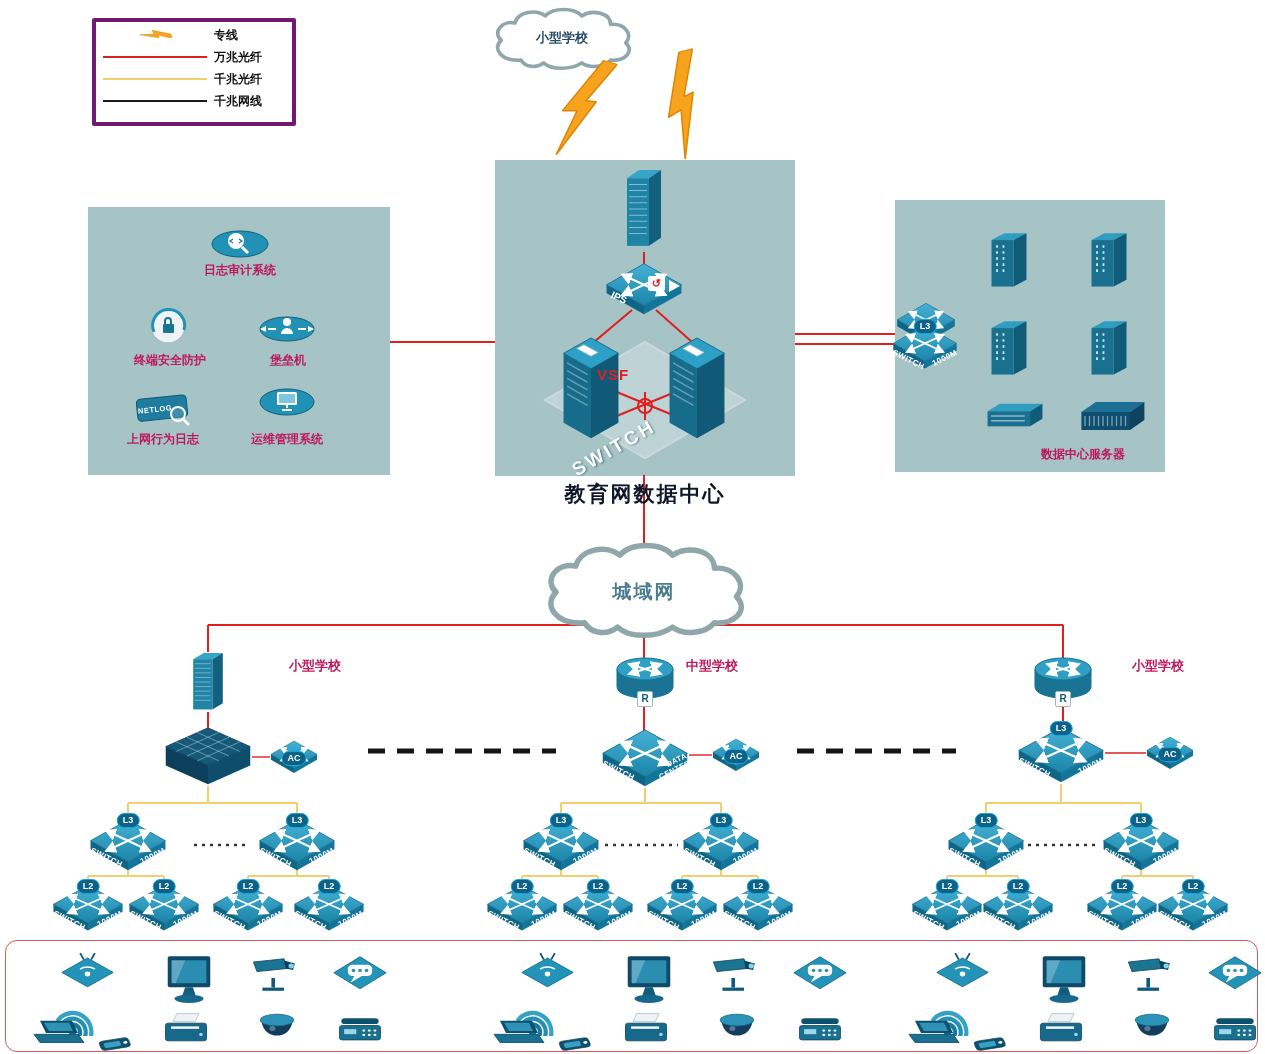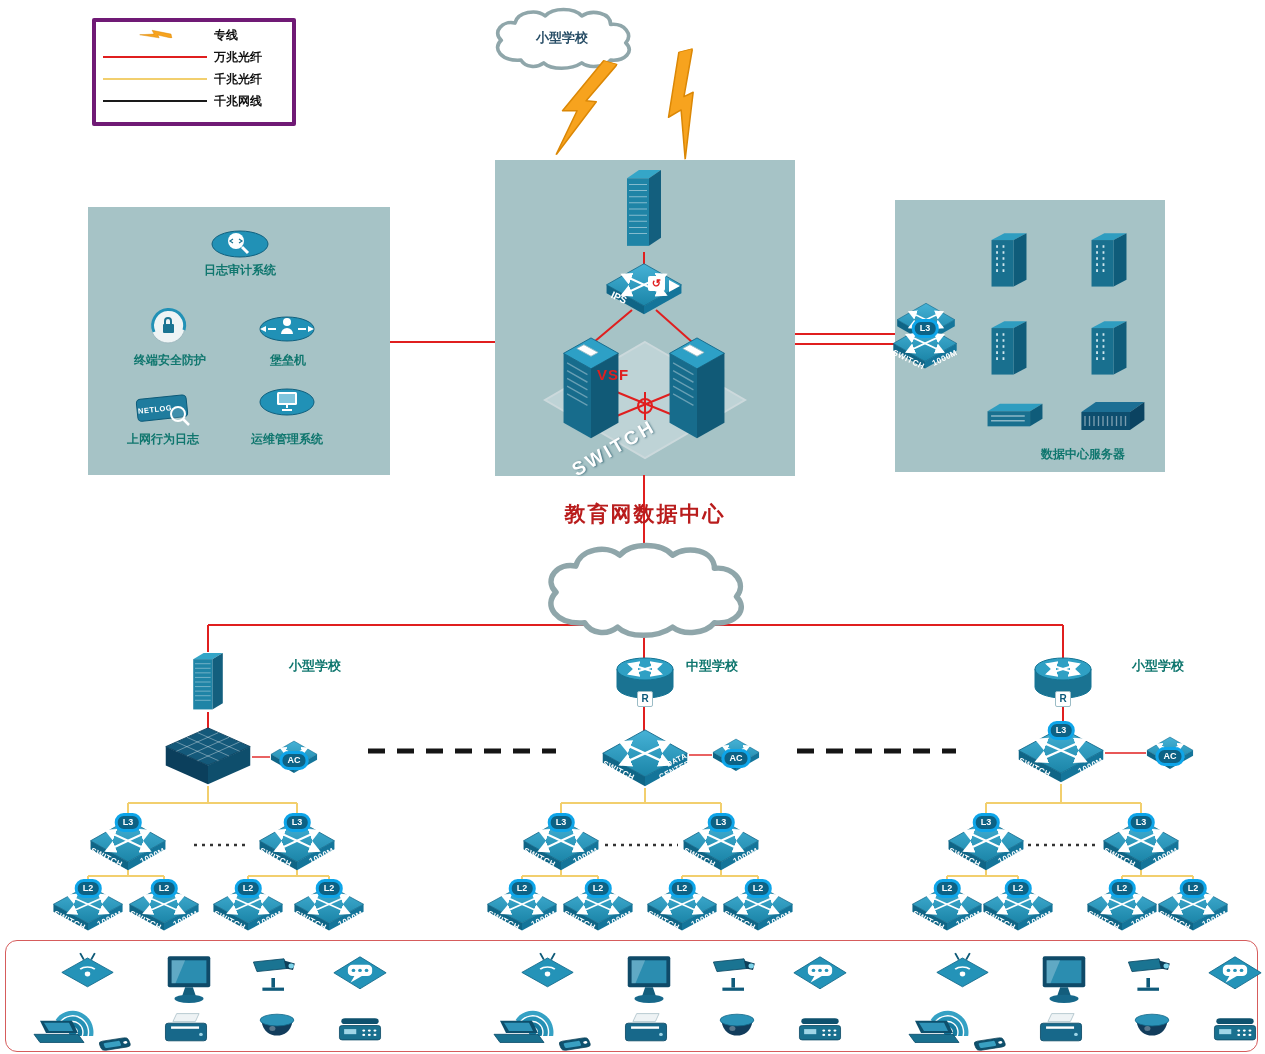--- a/index.html
+++ b/index.html
@@ -8,29 +8,29 @@
   .zone{position:absolute;background:#a6c3c6;z-index:0;}
   #wires{position:absolute;left:0;top:0;z-index:1;}
   .r{stroke:#e01f1f;stroke-width:2;fill:none;}
   .rt{stroke:#e01f1f;stroke-width:1.4;fill:none;}
   .y{stroke:#f2cf6e;stroke-width:2;fill:none;}
   .bd{stroke:#151515;stroke-width:5;stroke-dasharray:17 12;fill:none;}
   .dt{stroke:#333;stroke-width:2.5;stroke-dasharray:3 5;fill:none;}
   .vsfd{fill:rgba(255,255,255,.28);stroke:#ccd9dc;stroke-width:2;}
   .dev,.sw,.sicon,.cloud,.bolt,.tdev{position:absolute;z-index:2;}
   .fill{position:absolute;inset:0;width:100%;height:100%;display:block;}
-  .rlabel{position:absolute;z-index:3;color:#0f766e;font-weight:bold;font-size:13px;text-align:center;}
+  .rlabel{position:absolute;z-index:3;color:#be185d;font-weight:bold;font-size:13px;text-align:center;}
   .rlabel.sm{font-size:12px;}
-  .bigtitle{position:absolute;z-index:3;color:#b91c1c;font-family:"Liberation Serif",serif;
-            font-weight:bold;font-size:21px;letter-spacing:2px;text-align:center;margin-top:20px;}
+  .bigtitle{position:absolute;z-index:3;color:#0f172a;font-family:"Liberation Serif",serif;
+            font-weight:bold;font-size:21px;letter-spacing:2px;text-align:center;}
   .cloud .ctext{position:absolute;left:0;right:0;top:36%;text-align:center;z-index:3;
             color:#274d66;font-weight:bold;font-size:13px;}
   .cloud.big .ctext{top:40%;font-size:19px;color:#4a7b8e;font-family:"Liberation Serif",serif;letter-spacing:2px;}
   .sw .badge{position:absolute;top:-5px;left:50%;transform:translateX(-50%);z-index:3;
-            background:#0d6285;color:#fff;border:3px solid #0ea5e9;border-radius:9px;
+            background:#0d6285;color:#fff;border:1px solid #0ea5e9;border-radius:9px;
             font-size:9px;font-weight:bold;padding:0 5px;line-height:13px;}
   .sw.acsw .badge{top:32%;}
   .sw .edge{position:absolute;z-index:3;color:#fff;font-weight:bold;font-size:8px;letter-spacing:.5px;white-space:nowrap;}
   .sw .el{left:5%;top:52%;transform:rotate(26deg);transform-origin:left top;}
   .sw .er{right:5%;top:52%;transform:rotate(-26deg);transform-origin:right top;text-align:right;}
   .sw .er.two{top:40%;display:flex;flex-direction:column;line-height:8px;font-size:7.5px;}
   .rbadge{position:absolute;bottom:-3px;left:50%;transform:translateX(-50%);z-index:3;
             background:#fff;color:#0d5a7a;font-weight:bold;font-size:10px;width:14px;height:14px;
             line-height:14px;text-align:center;border:1px solid #9bbcc6;border-radius:2px;}
   .ips-label{position:absolute;left:8%;top:55%;transform:rotate(25deg);color:#fff;font-weight:bold;
@@ -418,20 +418,21 @@
       <svg class="fill" viewBox="0 0 80 40" preserveAspectRatio="none">
         <use href="#sym-rackB"></use>
       </svg>
     </div>
   <div class="rlabel sm" style="left:1008px;top:446px;width:150px">数据中心服务器</div>
 
   <div class="cloud big" style="left:534px;top:540px;width:220px;height:98px">
     <svg class="fill" viewBox="0 0 200 90" preserveAspectRatio="none">
         <use href="#sym-cloud"></use>
       </svg>
+    <div class="ctext">城域网</div>
   </div>
 
   <div class="rlabel" style="left:255px;top:657px;width:120px">小型学校</div>
   <div class="rlabel" style="left:652px;top:657px;width:120px">中型学校</div>
   <div class="rlabel" style="left:1098px;top:657px;width:120px">小型学校</div>
 
   <div class="dev" style="left:188px;top:650px;width:40px;height:64px">
     <svg class="fill" viewBox="0 0 46 84" preserveAspectRatio="none">
         <use href="#sym-tower"></use>
       </svg>

